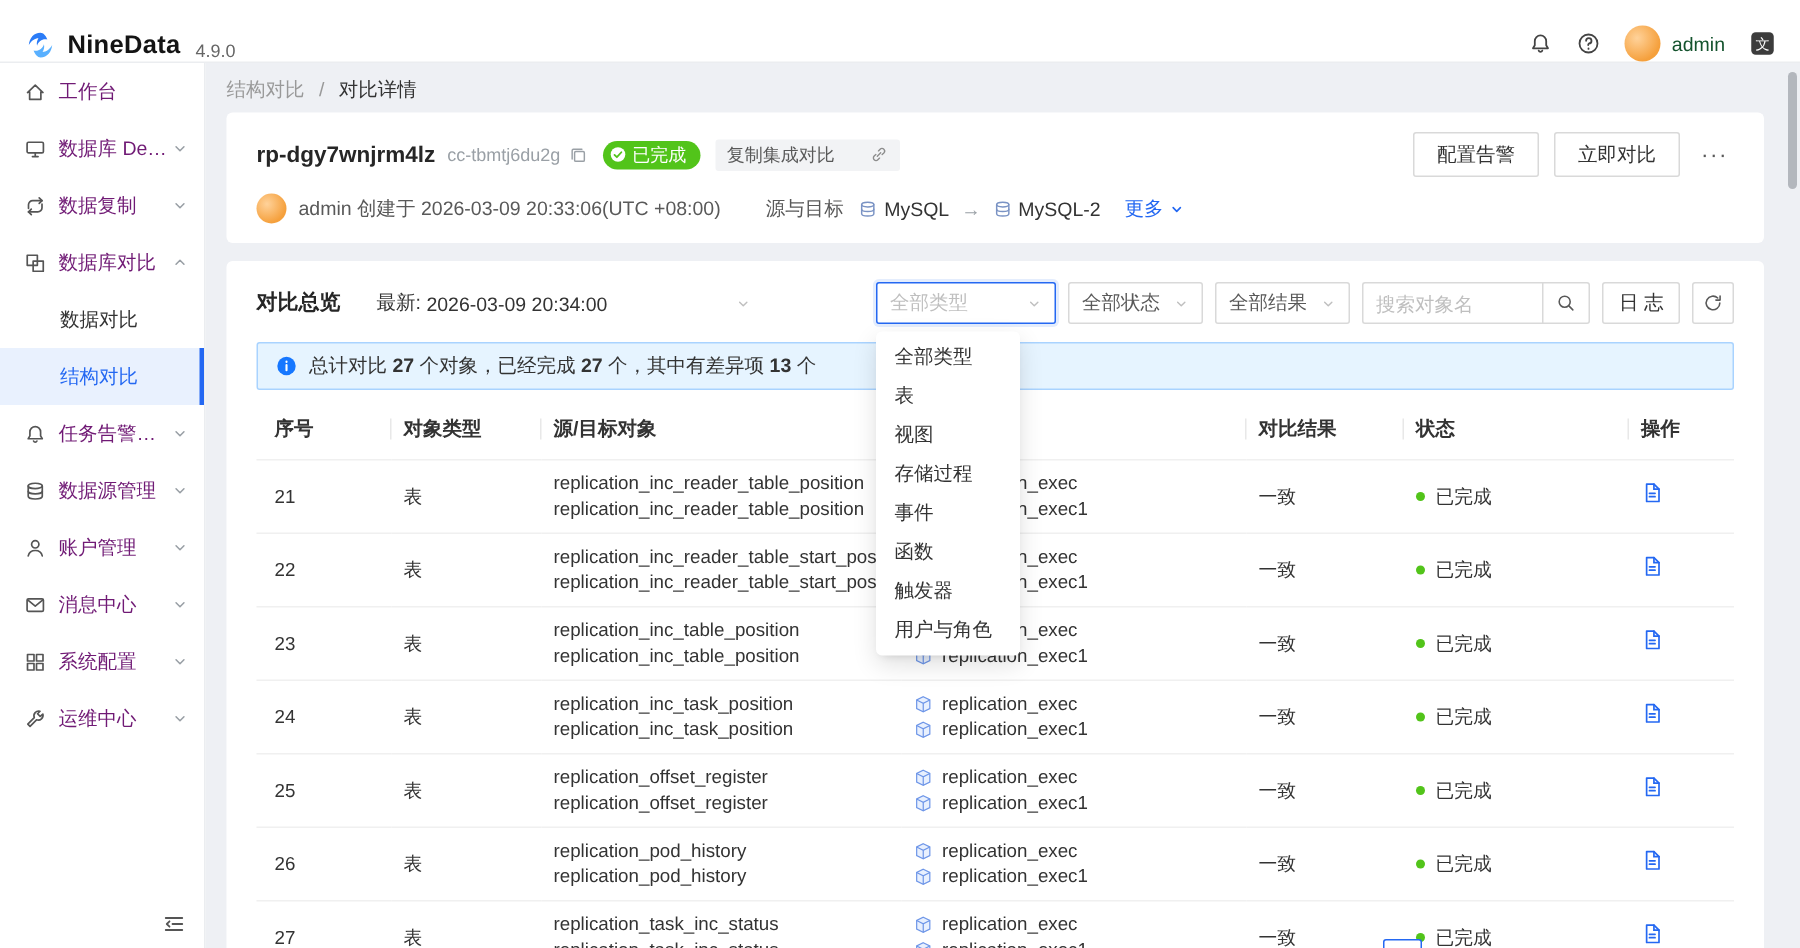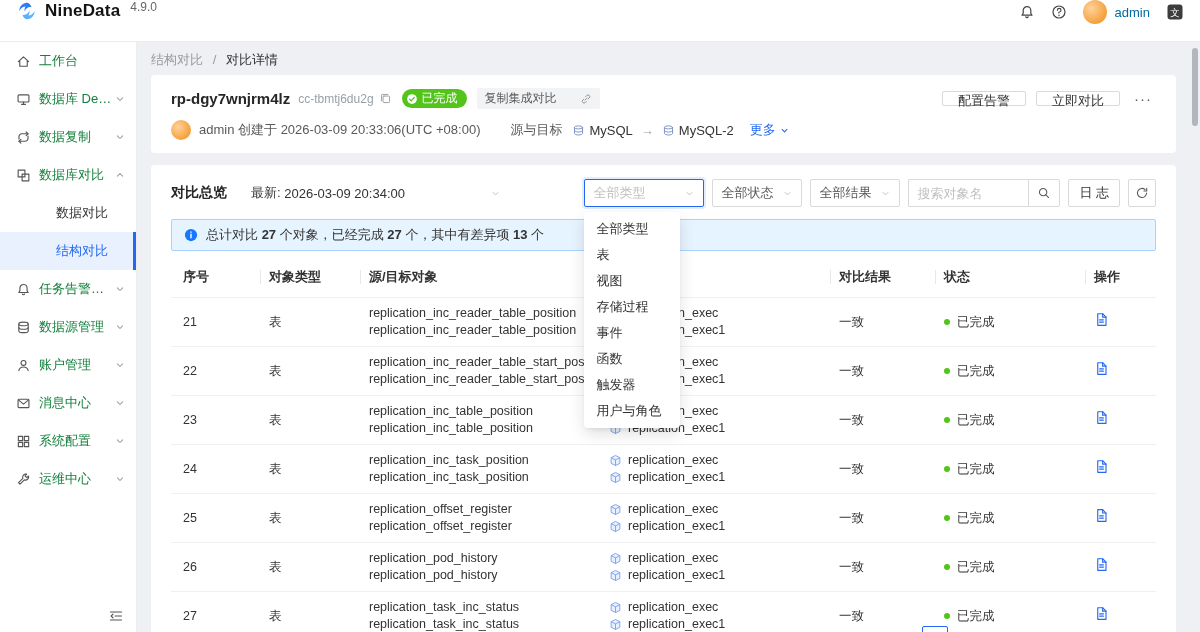--- a/index.html
+++ b/index.html
@@ -3,40 +3,40 @@
 <meta charset="utf-8">
 <style>
   * { margin:0; padding:0; box-sizing:border-box; }
   html,body { width:1200px; height:632px; }
   body { position:relative; overflow:hidden; background:#eef0f4;
          font-family:"Liberation Sans","DejaVu Sans",sans-serif; color:#333; }
   svg { display:block; }
 
   
   .topbar { position:absolute; top:0; left:0; right:0; height:42px; background:#fff;
-            border-bottom:1px solid #ebedf0; display:flex; align-items:flex-start; padding:0 16px; z-index:6; }
+            border-bottom:1px solid #ebedf0; display:flex; align-items:flex-end; padding:0 16px; z-index:6; }
   .logo-wrap { display:flex; align-items:center; gap:7px; }
   .brand { font-size:17px; font-weight:700; color:#141414; letter-spacing:.2px; }
   .version { font-size:12px; color:#666; margin-left:10px; }
   .tb-right { margin-left:auto; display:flex; align-items:center; gap:16px; color:#444; }
   .tb-icon { width:16px; height:16px; cursor:pointer; color:#444; }
   .avatar { width:24px; height:24px; border-radius:50%;
             background:radial-gradient(circle at 35% 35%, #ffd29a, #f5a03c 70%); cursor:pointer; }
-  .tb-user { font-size:13px; color:#0369a1; margin-left:-8px; }
+  .tb-user { font-size:13px; color:#14532d; margin-left:-8px; }
   .tb-translate { width:18px; height:18px; cursor:pointer; }
 
   
   .sidebar { position:absolute; top:42px; left:0; bottom:0; width:137px; background:#fff;
              border-right:1px solid #ebedf0; z-index:5; }
   .sb-item { height:38px; display:flex; align-items:center; padding:0 10px 0 16px;
-             font-size:13px; color:#15803d; cursor:pointer; white-space:nowrap; }
+             font-size:13px; color:#701a75; cursor:pointer; white-space:nowrap; }
   .sb-item .icon16 { width:15px; height:15px; margin-right:8px; color:#555; flex:none; }
   .sb-lbl { overflow:hidden; text-overflow:ellipsis; }
   .sb-chev { margin-left:auto; width:12px; height:12px; color:#9aa0a6; flex:none; }
-  .sb-sub { height:38px; display:flex; align-items:center; padding-left:56px; font-size:13px;
+  .sb-sub { height:38px; display:flex; align-items:center; padding-left:40px; font-size:13px;
             color:#333; cursor:pointer; position:relative; }
   .sb-sub.active { color:#2468f2; background:#e9f1fe; }
   .sb-sub.active::after { content:""; position:absolute; right:0; top:0; bottom:0; width:3px; background:#2468f2; }
   .sb-fold { position:absolute; bottom:8px; right:12px; width:16px; height:16px; color:#555; cursor:pointer; }
 
   
   .main { position:absolute; top:42px; left:137px; right:10px; bottom:0; }
   .breadcrumb { padding:9px 14px 6px; font-size:13px; }
   .bc-parent { color:#999; cursor:pointer; }
   .bc-sep { color:#999; margin:0 6px; }
@@ -50,21 +50,21 @@
   .task-id { font-size:15px; font-weight:700; color:#262626; }
   .sub-id { font-size:12px; color:#9aa0a6; margin-left:8px;text-align:right; }
   .copy-icon { width:13px; height:13px; color:#9aa0a6; margin-left:5px; cursor:pointer; }
   .badge-done { display:inline-flex; align-items:center; gap:4px; background:#52c41a; color:#fff;
                 font-size:12px; border-radius:10px; padding:1px 9px 1px 4px; margin-left:10px; }
   .badge-done .ck { width:12px; height:12px; }
   .tag { display:inline-flex; align-items:center; gap:23px; background:#f2f3f5; color:#595959;
          font-size:12px; border-radius:2px; padding:2px 8px; margin-left:10px; }
   .tag .icon12 { width:12px; height:12px; color:#8c8c8c; }
   .hc-btns { margin-left:auto; display:flex; align-items:center; gap:10px; }
-  .btn { height:15px; padding:0 15px; background:#fff; border:1px solid #d9d9d9; border-radius:2px;
+  .btn { height:30px; padding:0 15px; background:#fff; border:1px solid #d9d9d9; border-radius:2px;
          font-size:13px; color:#333; cursor:pointer; font-family:inherit; }
   .btn-more { border:none; background:none; font-size:15px; color:#595959; letter-spacing:1px; cursor:pointer; padding:0 4px; }
   .hc-row2 { display:flex; align-items:center; margin-top:11px; font-size:13px; color:#595959; }
   .mini-avatar { width:20px; height:20px; border-radius:50%;
                  background:radial-gradient(circle at 35% 35%, #ffd29a, #f5a03c 70%); margin-right:8px; }
   .st-label { margin-left:30px; color:#595959; }
   .ds { display:inline-flex; align-items:center; gap:4px; margin-left:10px; color:#333; }
   .ds .icon14 { width:13px; height:13px; color:#7a93c4; }
   .arrow { color:#9aa0a6; margin:0 8px; }
   .more-link { color:#2468f2; margin-left:16px; cursor:pointer; display:inline-flex; align-items:center; gap:3px; }

